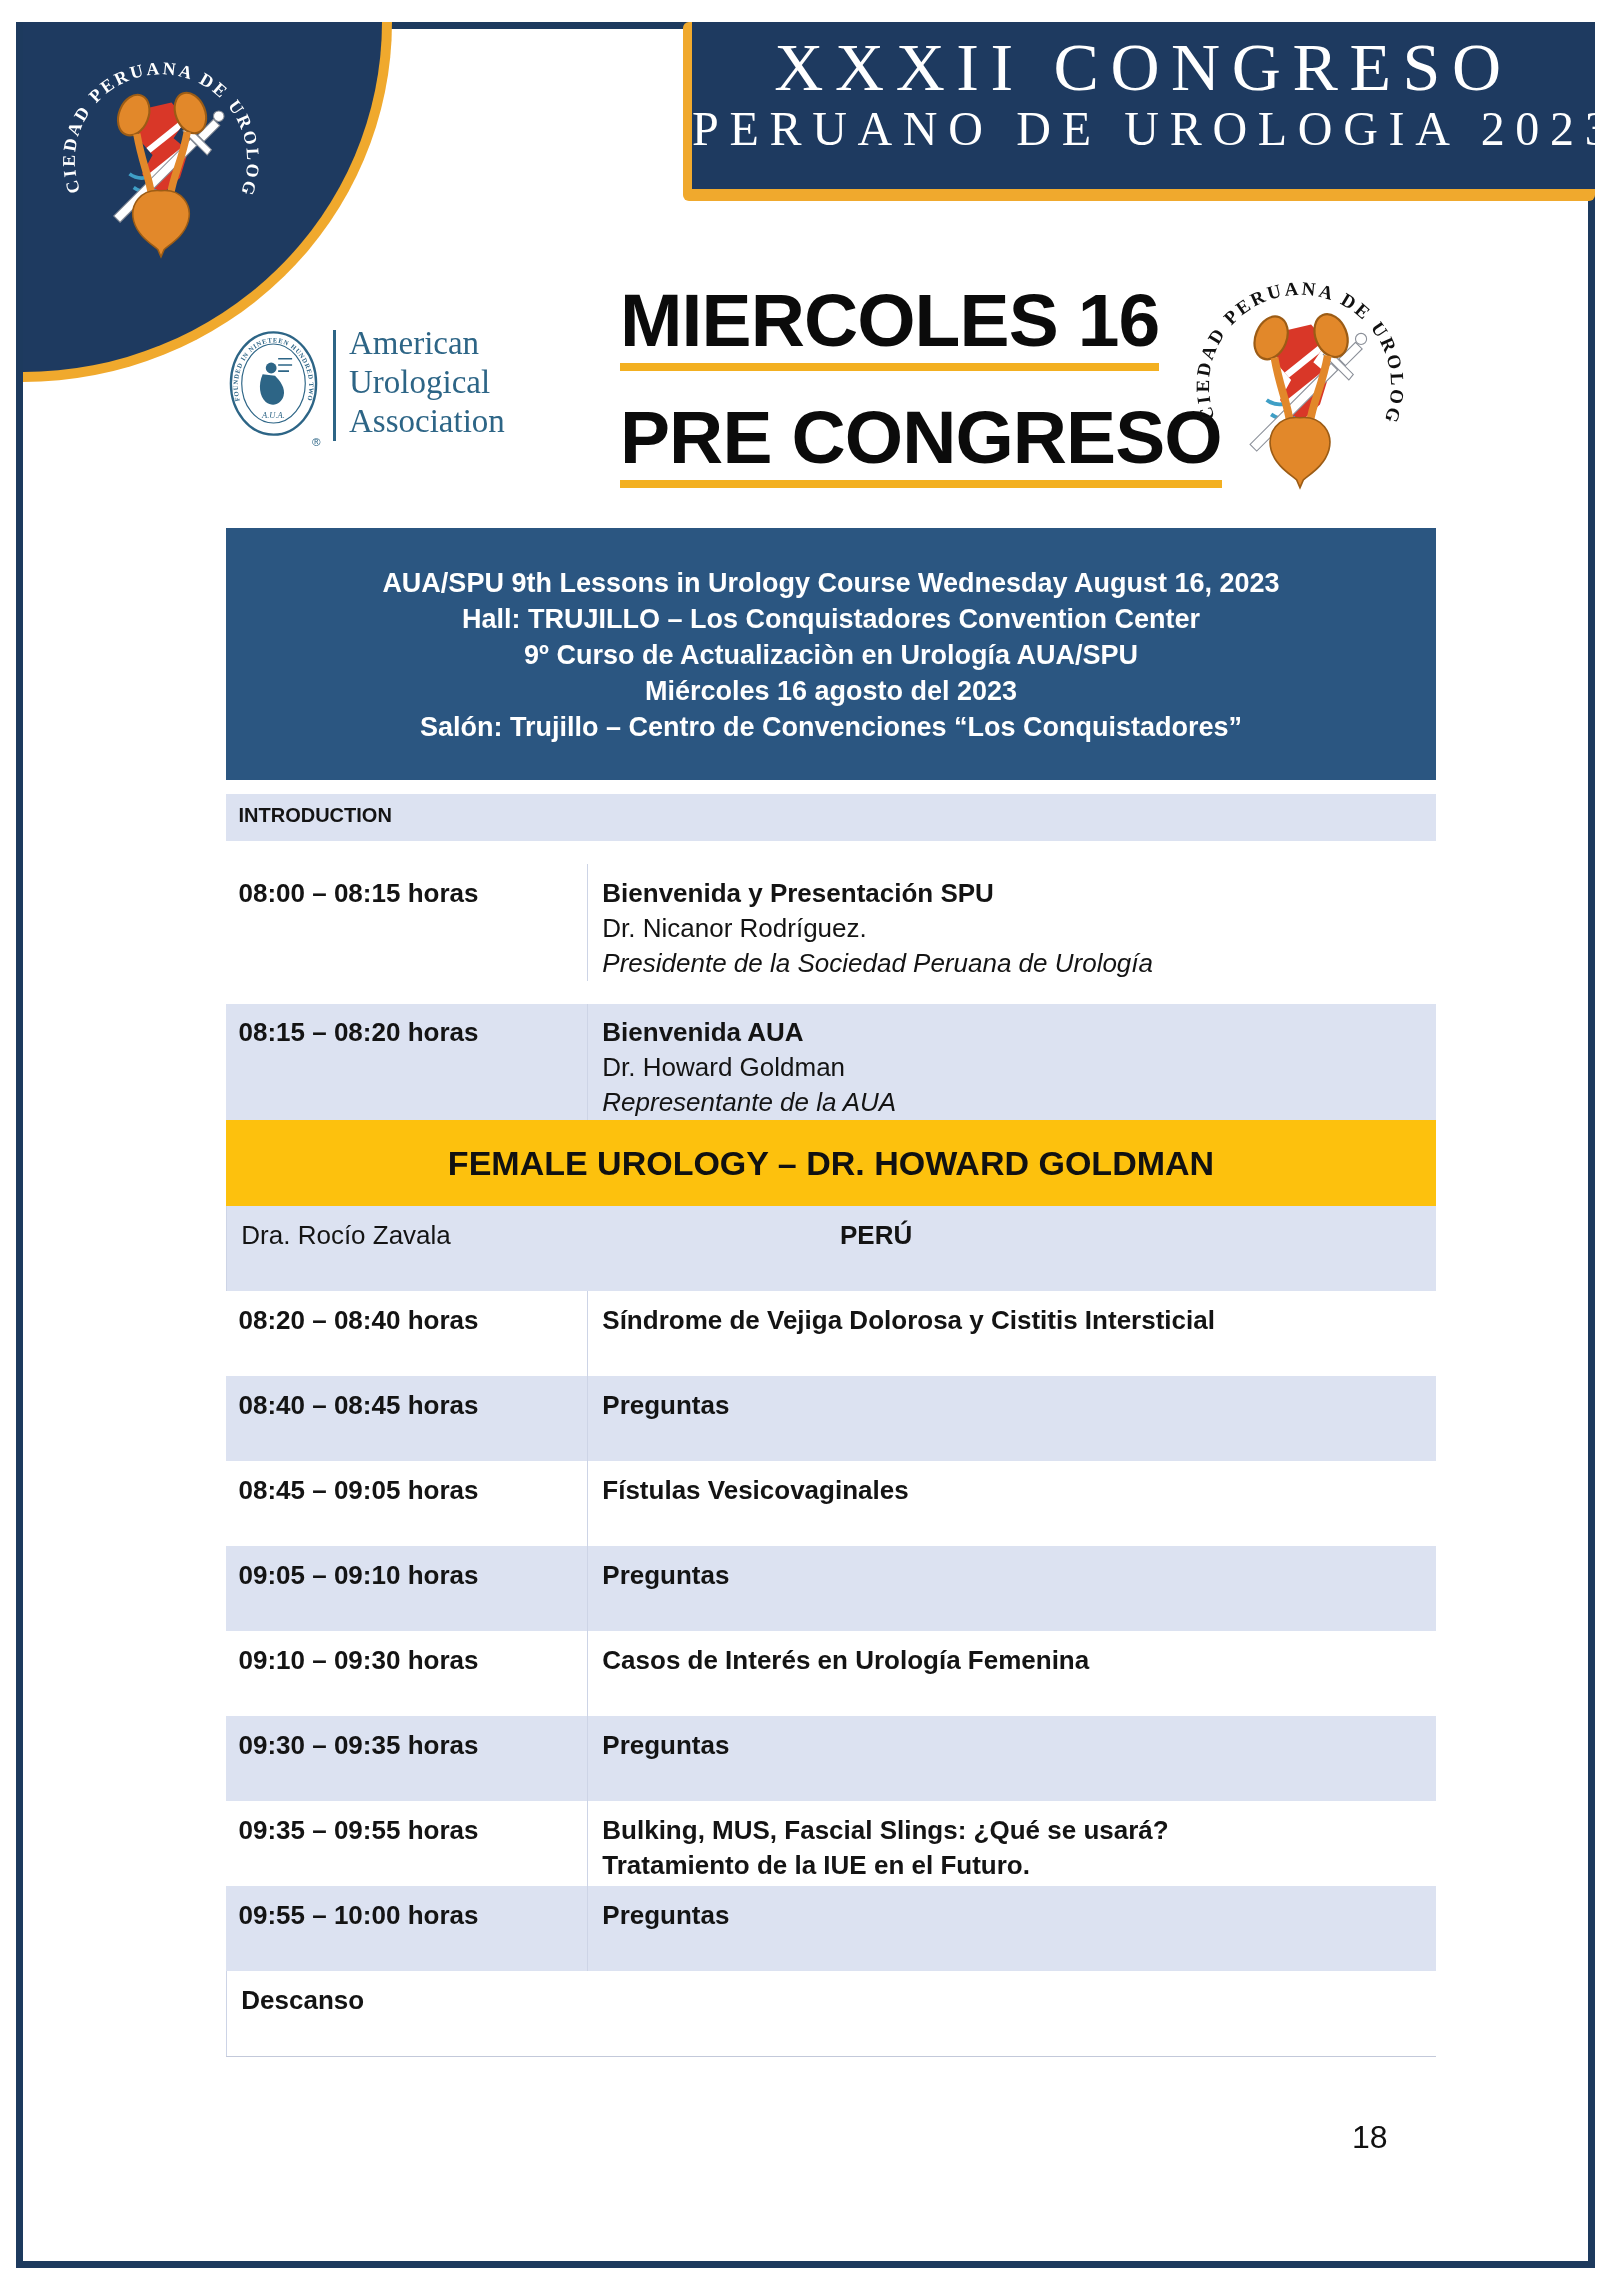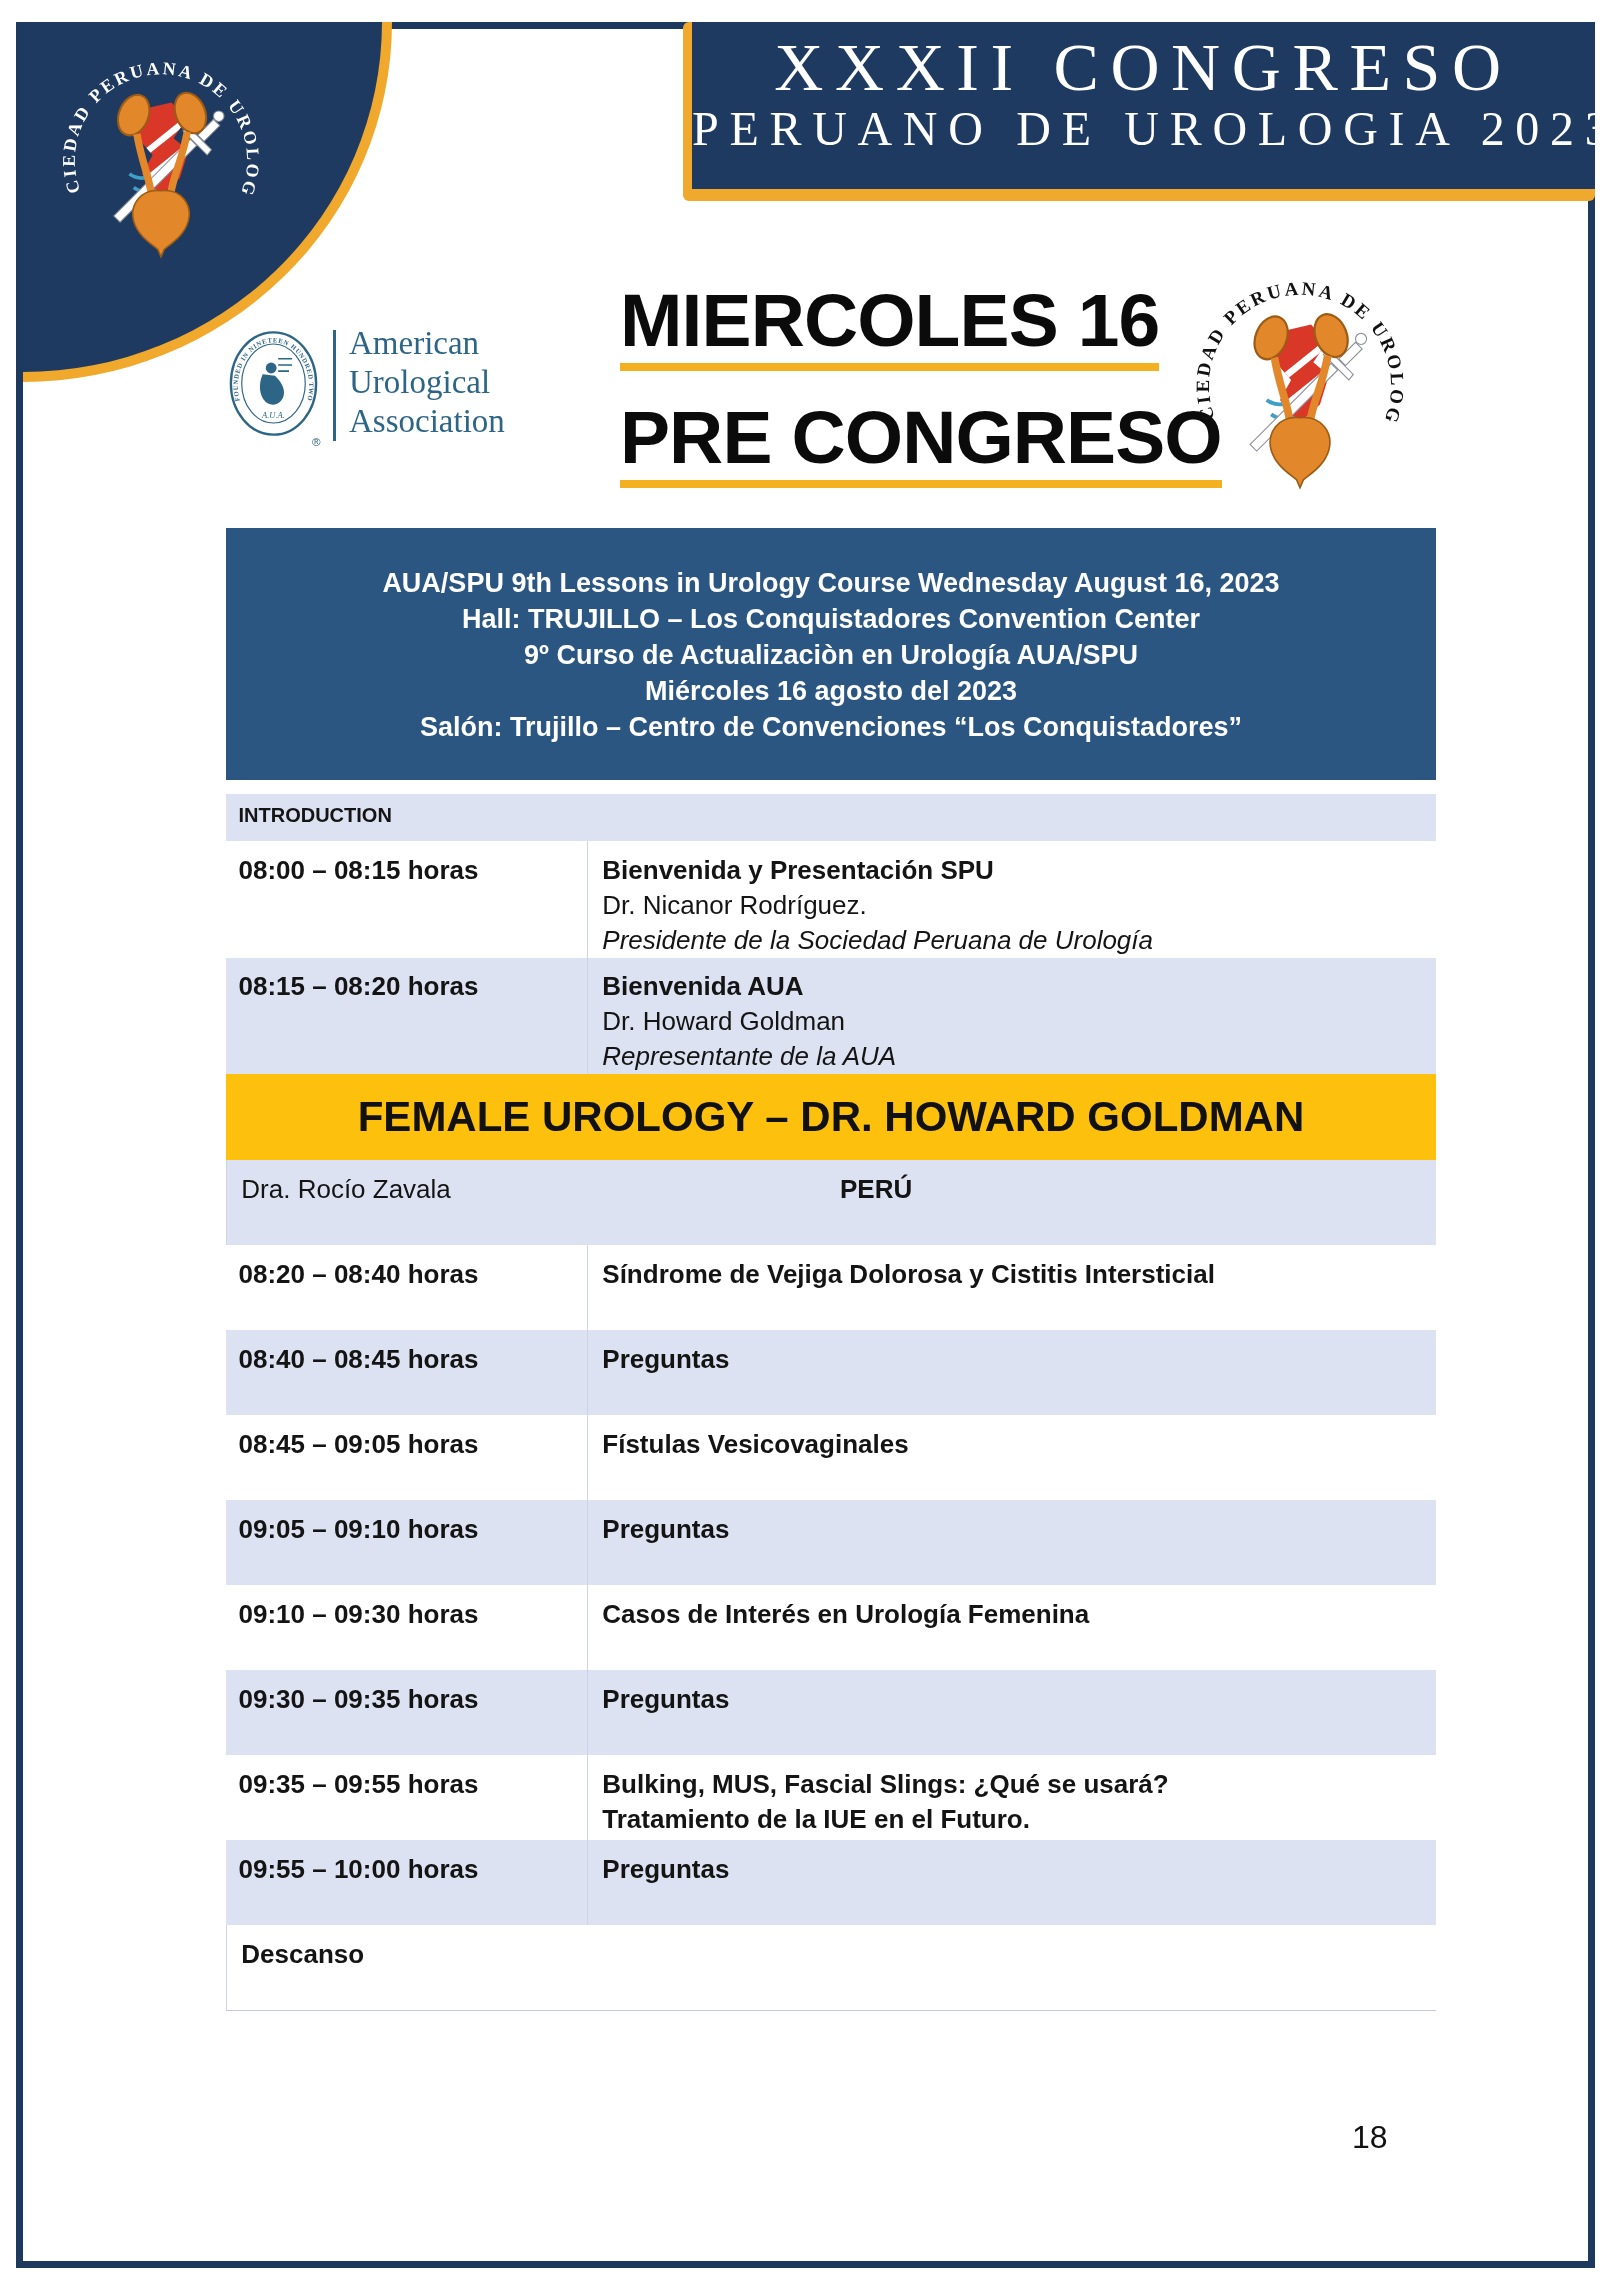--- a/index.html
+++ b/index.html
@@ -49,23 +49,23 @@
   
   .course-box{position:absolute;left:226px;top:528px;width:1210px;height:252px;background:#2b5681;
               z-index:3;text-align:center;color:#ffffff;font-weight:700;font-size:27px;
               line-height:36px;box-sizing:border-box;padding-top:37px;}
 
   
   .table{position:absolute;left:226px;top:794px;width:1210px;z-index:3;border-bottom:1.8px solid #c3c9da;}
   .section-label{min-height:47px;background:#dce2f1;font-weight:700;font-size:20px;
                  padding:9.9px 0 0 12.5px;box-sizing:border-box;}
   .female-band{min-height:86px;background:#fdc10d;display:flex;align-items:center;justify-content:center;
-               font-weight:700;font-size:42px;color:#111111;}
+               font-weight:700;font-size:34px;color:#111111;}
   .srow{display:flex;min-height:85px;box-sizing:border-box;}
-  .srow.h3{min-height:110px;}
+  .srow.h3{min-height:110px;margin-top:23px;}
   .srow.lav{background:#dce2f1;}
   .srow.white{background:#ffffff;}
   .srow .time{width:361px;box-sizing:border-box;padding:11.6px 7.2px 0 12.5px;
               font-weight:700;font-size:26px;line-height:35px;}
   .srow .desc{flex:1;box-sizing:border-box;border-left:1.8px solid #cdd4e6;
               padding:11.6px 18px 0 14.3px;position:relative;font-size:26px;line-height:35px;}
   .line-bold{font-weight:700;}
   .line-italic{font-style:italic;}
   .country{position:absolute;left:613px;top:11.6px;font-weight:700;}
 

